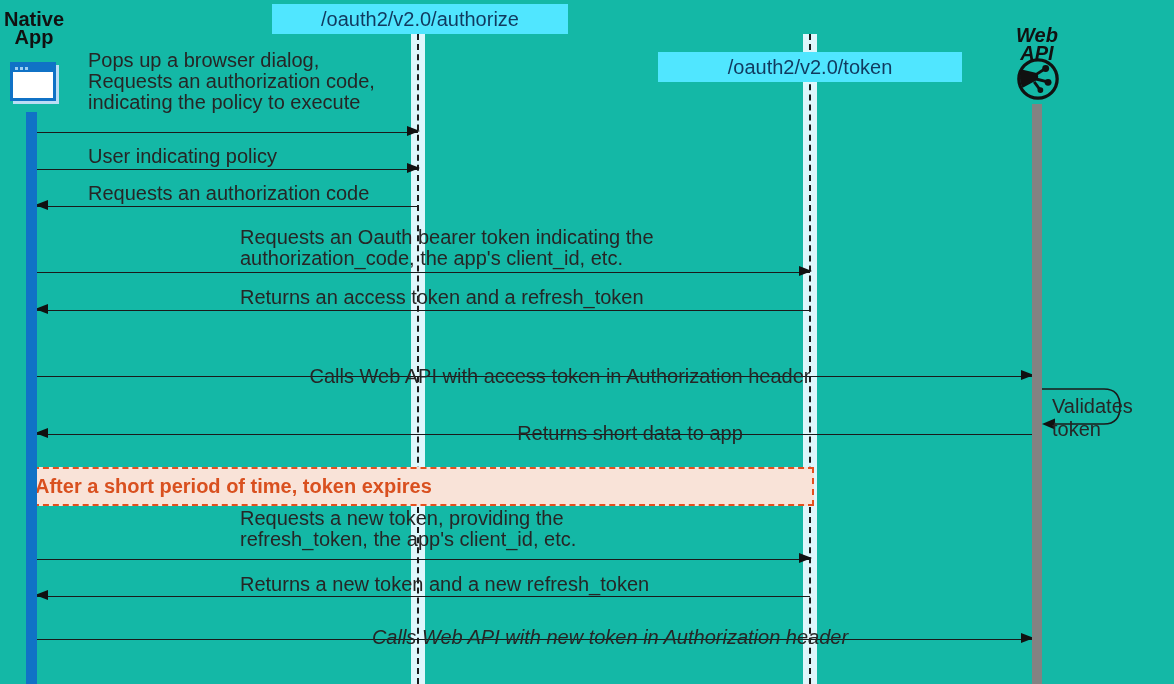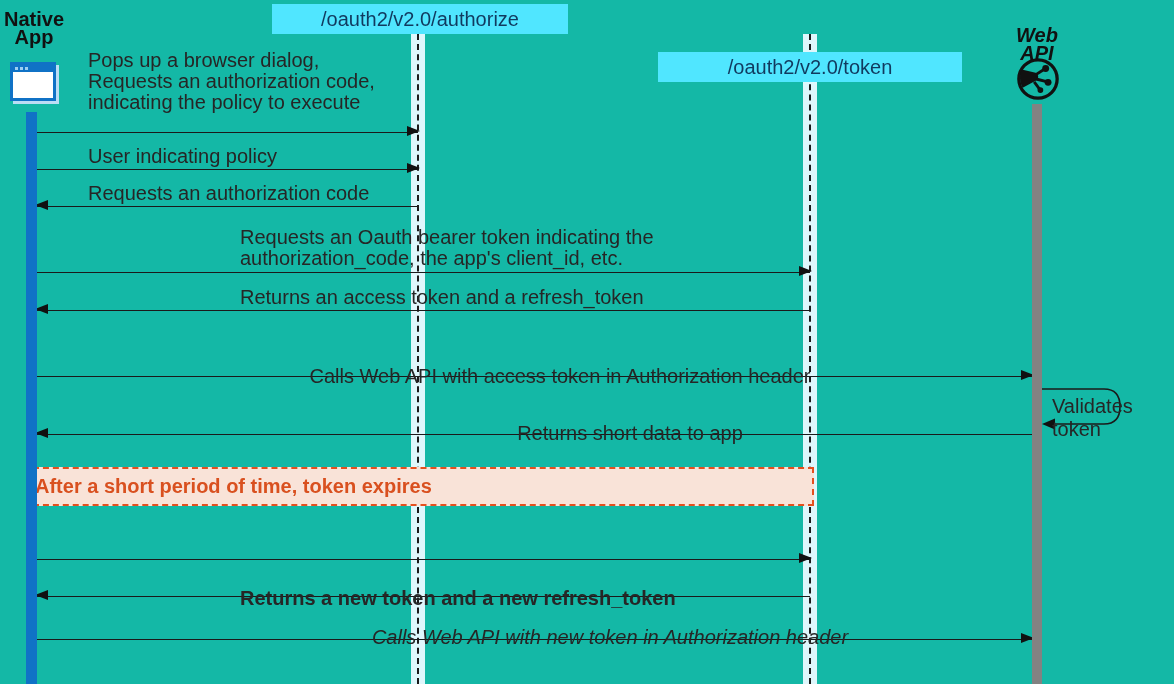--- a/index.html
+++ b/index.html
@@ -112,21 +112,23 @@
       <polygon points="0,41 13,35.5 13,46.5" fill="#111"></polygon>
     </svg>
   </div>
   <div class="self-loop-label">Validates token</div>
 
   <div class="msg-label center" style="left:430px;top:411px;width:400px;">Returns short data to app</div>
   <div class="line head-l" style="left:37px;top:434px;width:995px;"></div>
 
   <div class="note">After a short period of time, token expires</div>
 
+  <div class="msg-label pre" style="left:240px;top:508px;">Requests a new token, providing the
+refresh_token, the app's client_id, etc.</div>
   <div class="line head-r" style="left:37px;top:559px;width:773px;"></div>
 
-  <div class="msg-label" style="left:240px;top:588px;font-weight:bold;">Returns a new token and a new refresh_token</div>
+  <div class="msg-label" style="left:240px;top:574px;">Returns a new token and a new refresh_token</div>
   <div class="line head-l" style="left:37px;top:596px;width:773px;"></div>
 
   <div class="msg-label center" style="left:210px;top:615px;width:800px;font-style:italic;">Calls Web API with new token in Authorization header</div>
   <div class="line head-r" style="left:37px;top:639px;width:995px;"></div>
 
 </div>
 
 </body></html>

